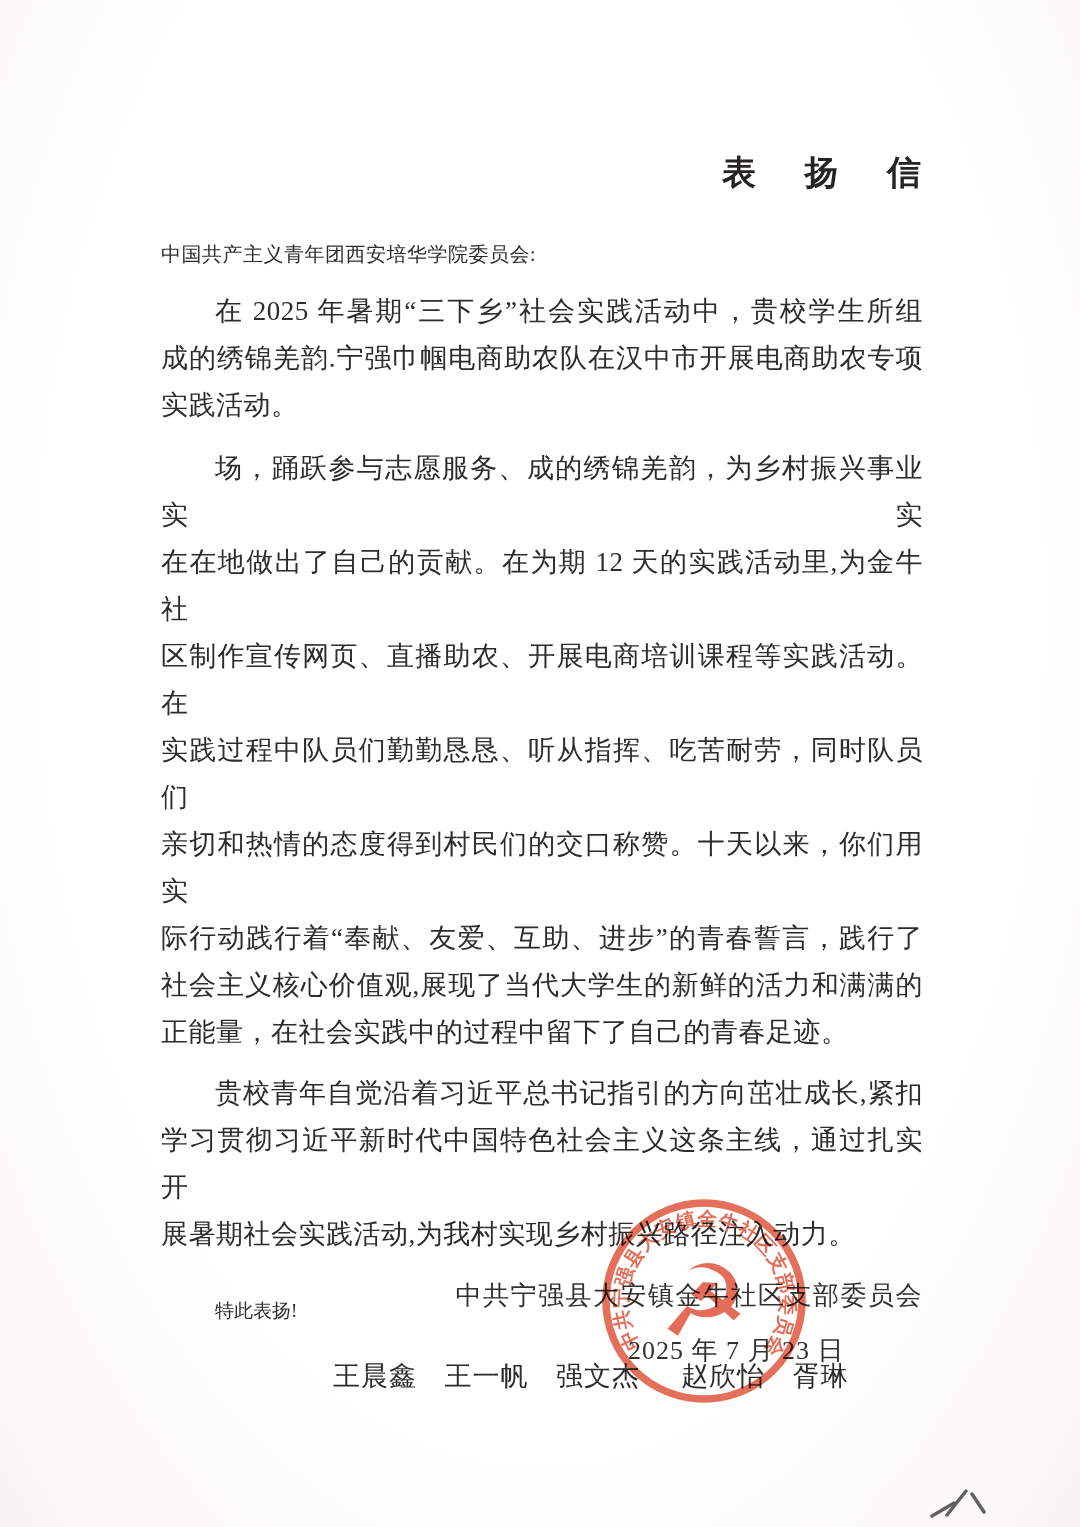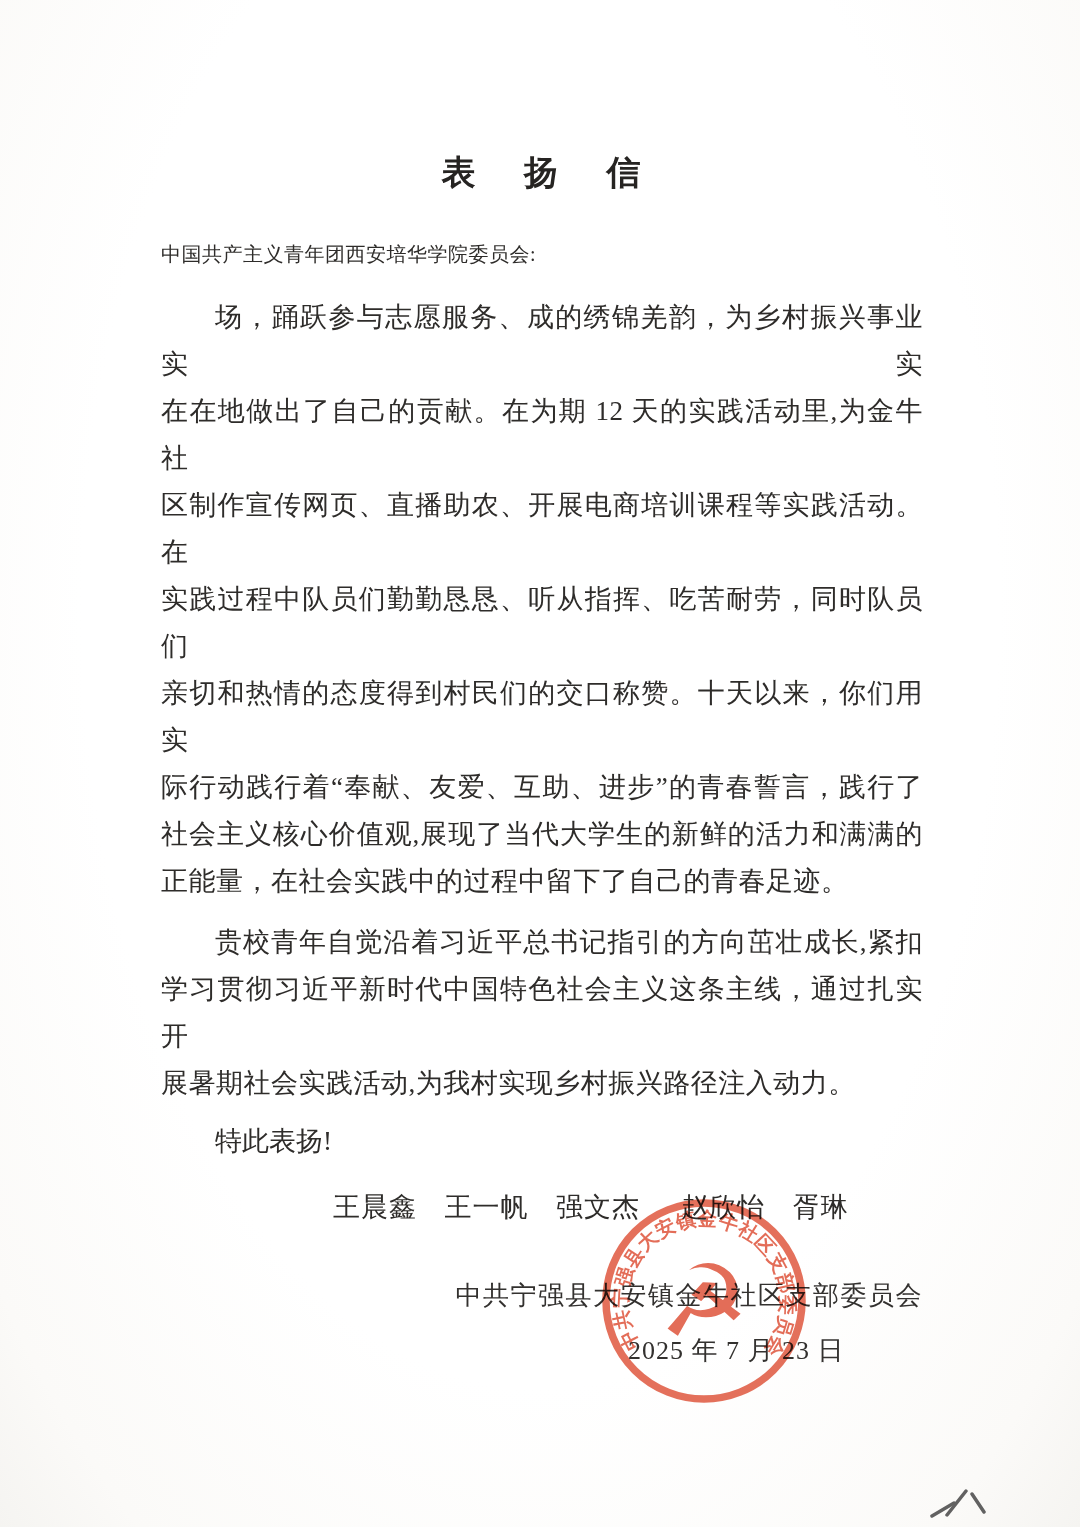--- a/index.html
+++ b/index.html
@@ -17,21 +17,21 @@
     position: absolute;
     left: 161px;
     top: 0;
     width: 762px;
   }
   .title {
     margin-top: 148px;
     line-height: 50px;
     font-size: 34px;
     font-weight: 600;
-    text-align: center;
+    text-align: right;
     word-spacing: 36px;
     letter-spacing: 2px;
     color: #262422;
   }
   .salutation {
     margin-top: 33px;
     font-size: 20px;
     line-height: 47px;
     letter-spacing: 0.5px;
   }
@@ -44,22 +44,22 @@
     line-height: 47px;
     letter-spacing: 0.5px;
     text-align: justify;
     text-align-last: justify;
     text-justify: inter-character;
     white-space: normal;
   }
   .para .line:first-child { text-indent: 54px; }
   .para .line:last-child { text-align-last: left; }
   .closing {
-    margin-top: 11px;
-    font-size: 27px;
+    margin-top: 29px;
+    font-size: 19px;
     line-height: 47px;
     text-indent: 54px;
   }
   .team-line {
     font-size: 27px;
     line-height: 47px;
     white-space: pre-wrap;
     word-spacing: 6px;
     letter-spacing: 1px;
   }
@@ -109,20 +109,25 @@
 <body>
 
 <div class="page">
   <div class="content">
 
     <div class="title">表 扬 信</div>
 
     <div class="salutation">中国共产主义青年团西安培华学院委员会:</div>
 
     <div id="paragraphs">
+        <div class="para para-1">
+          <div class="line">在 2025 年暑期“三下乡”社会实践活动中，贵校学生所组</div>
+          <div class="line">成的绣锦羌韵.宁强巾帼电商助农队在汉中市开展电商助农专项</div>
+          <div class="line">实践活动。</div>
+        </div>
         <div class="para para-2">
           <div class="line">场，踊跃参与志愿服务、成的绣锦羌韵，为乡村振兴事业实实</div>
           <div class="line">在在地做出了自己的贡献。在为期 12 天的实践活动里,为金牛社</div>
           <div class="line">区制作宣传网页、直播助农、开展电商培训课程等实践活动。在</div>
           <div class="line">实践过程中队员们勤勤恳恳、听从指挥、吃苦耐劳，同时队员们</div>
           <div class="line">亲切和热情的态度得到村民们的交口称赞。十天以来，你们用实</div>
           <div class="line">际行动践行着“奉献、友爱、互助、进步”的青春誓言，践行了</div>
           <div class="line">社会主义核心价值观,展现了当代大学生的新鲜的活力和满满的</div>
           <div class="line">正能量，在社会实践中的过程中留下了自己的青春足迹。</div>
         </div>

